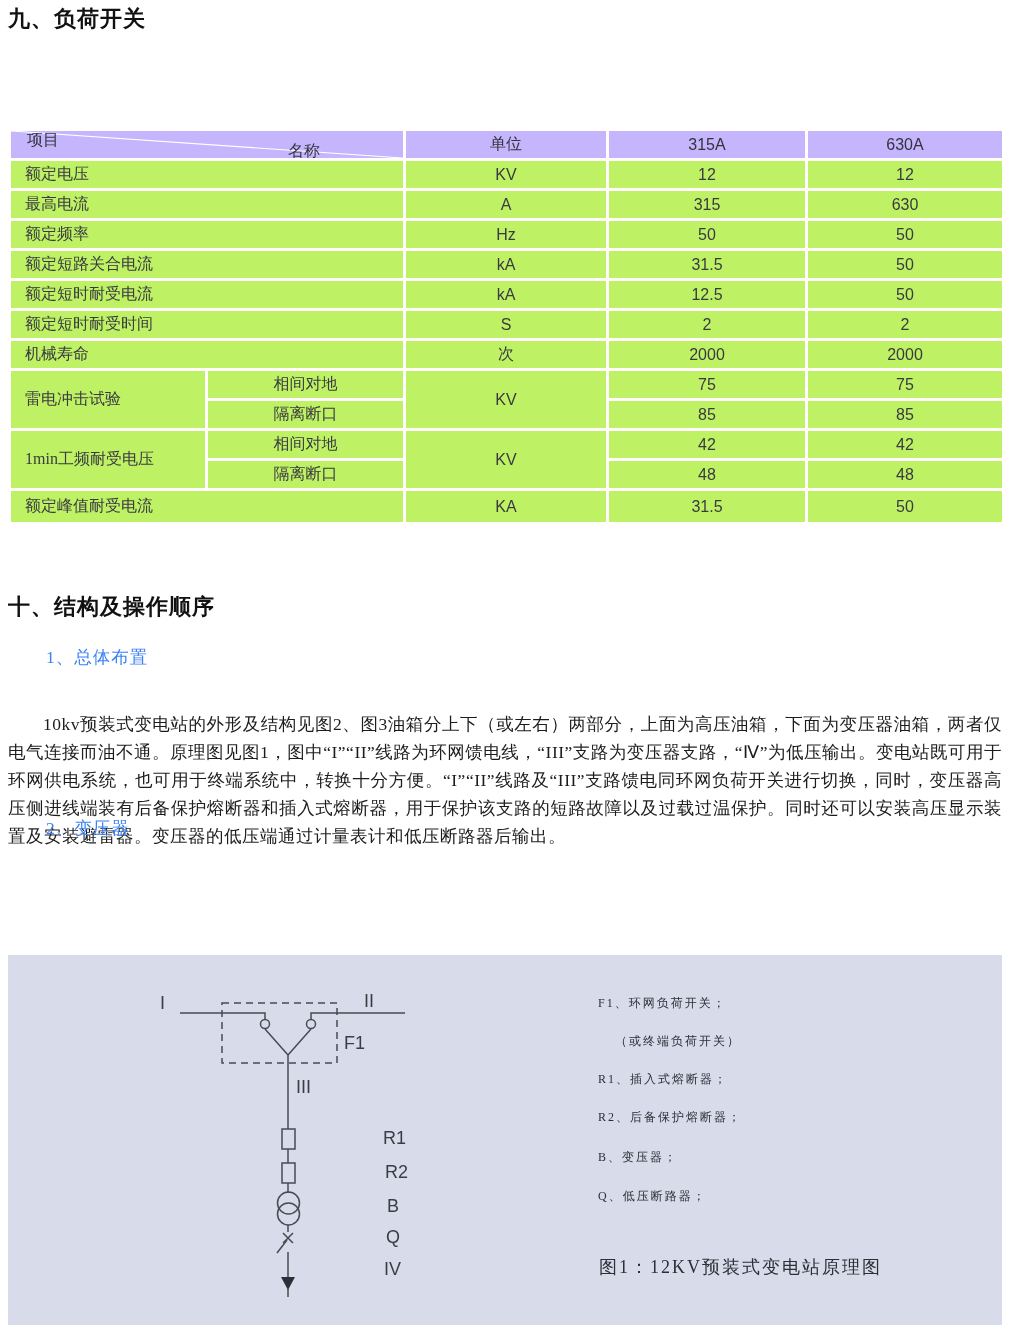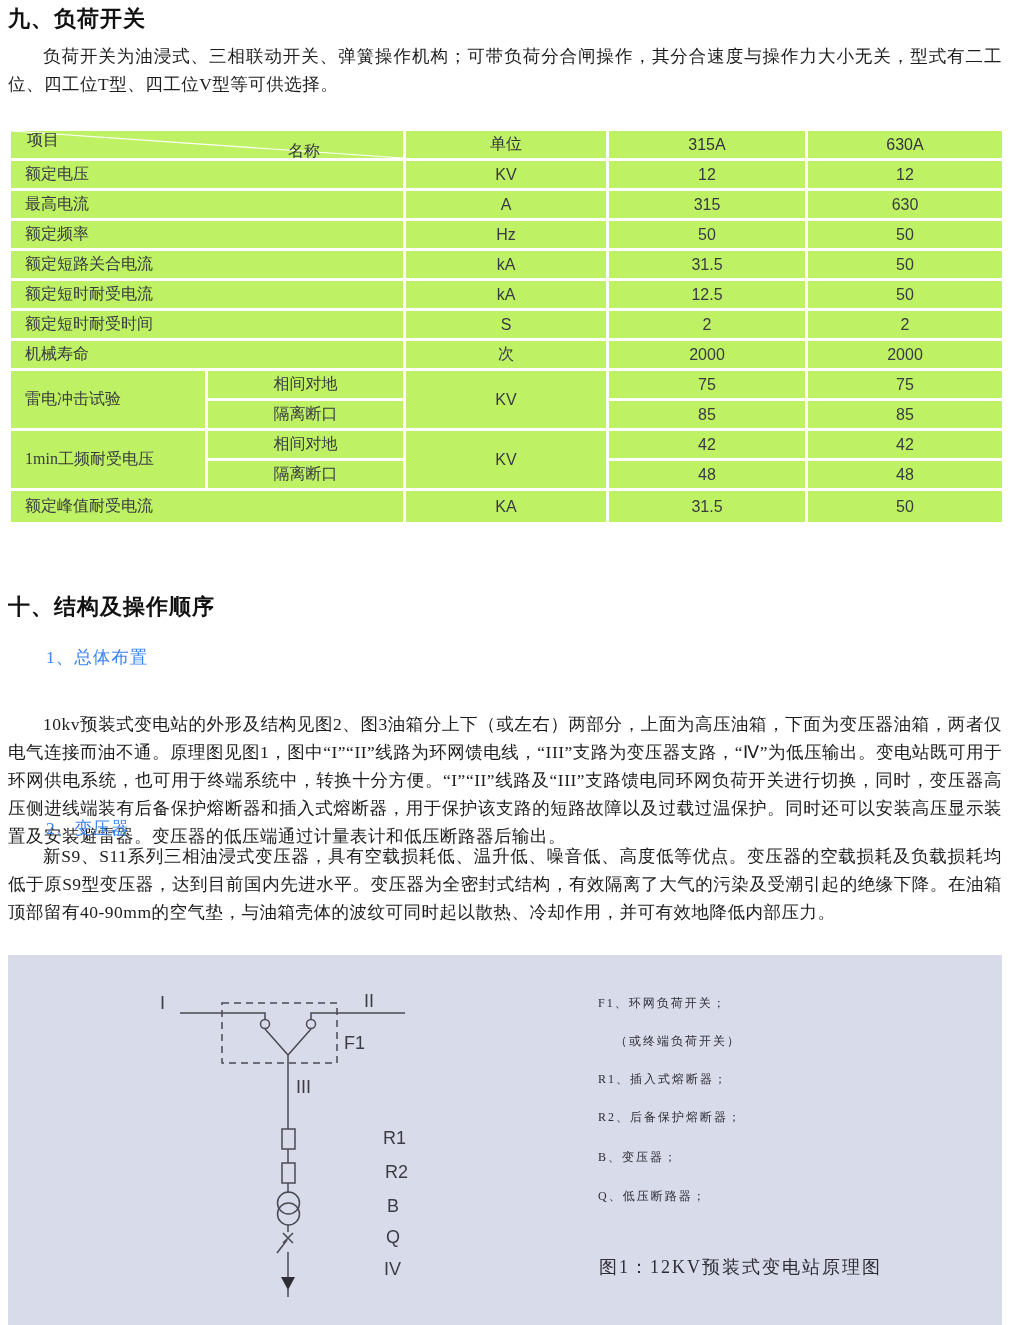--- a/index.html
+++ b/index.html
@@ -23,21 +23,21 @@
   
   table.spec{
     position:absolute;left:8px;top:128px;width:994px;
     border-collapse:collapse;table-layout:fixed;
   }
   table.spec td{
     border:3px solid #ffffff;background:#bef264;
     font-size:16px;color:#3a3a42;vertical-align:middle;
     padding:0;height:27px;
   }
-  table.spec td.hd{background:#bef264;color:#33333d;}
+  table.spec td.hd{background:#c4b5fd;color:#33333d;}
   table.spec td.lbl{padding-left:14px;text-align:left;}
   table.spec td.ctr{text-align:center;font-family:"Liberation Sans",sans-serif;margin-top:28px;}
   table.spec td.cjk-ctr{text-align:center;}
   td.diag{position:relative;height:52px;}
   td.diag .corner-svg{position:absolute;left:0;top:0;width:100%;height:100%;}
   td.diag .nm{position:absolute;top:10px;left:277px;}
   td.diag .xm{position:absolute;bottom:7px;left:16px;}
   tr.footer td{height:31px;}
   
   .panel{
@@ -55,21 +55,20 @@
     position:absolute;left:554px;top:300px;font-size:18px;color:#2e2e36;letter-spacing:2px;white-space:nowrap;margin-left:37px;
   }
   .circuit{position:absolute;left:0;top:0;}
 </style>
 </head>
 <body>
 
 <div class="page">
 
   <h2 class="h-sec" style="top:4px;">九、负荷开关</h2>
-  <p class="para" style="top:42px;">负荷开关为油浸式、三相联动开关、弹簧操作机构；可带负荷分合闸操作，其分合速度与操作力大小无关，型式有二工位、四工位T型、四工位V型等可供选择。</p>
 
   <table class="spec">
     <colgroup>
       <col style="width:197px">
         <col style="width:198px">
         <col style="width:203px">
         <col style="width:199px">
         <col style="width:197px">
     </colgroup>
     <tbody>
@@ -160,21 +159,20 @@
         <td class="ctr">31.5</td>
         <td class="ctr">50</td>
       </tr>
     </tbody>
   </table>
 
   <h2 class="h-sec" style="top:592px;">十、结构及操作顺序</h2>
   <p class="sub" style="top:645px;">1、总体布置</p>
   <p class="para" style="top:710px;">10kv预装式变电站的外形及结构见图2、图3油箱分上下（或左右）两部分，上面为高压油箱，下面为变压器油箱，两者仅电气连接而油不通。原理图见图1，图中“I”“II”线路为环网馈电线，“III”支路为变压器支路，“Ⅳ”为低压输出。变电站既可用于环网供电系统，也可用于终端系统中，转换十分方便。“I”“II”线路及“III”支路馈电同环网负荷开关进行切换，同时，变压器高压侧进线端装有后备保护熔断器和插入式熔断器，用于保护该支路的短路故障以及过载过温保护。同时还可以安装高压显示装置及安装避雷器。变压器的低压端通过计量表计和低压断路器后输出。</p>
   <p class="sub" style="top:816px;">2、变压器</p>
-  <p class="para" style="top:842px;">新S9、S11系列三相油浸式变压器，具有空载损耗低、温升低、噪音低、高度低等优点。变压器的空载损耗及负载损耗均低于原S9型变压器，达到目前国内先进水平。变压器为全密封式结构，有效隔离了大气的污染及受潮引起的绝缘下降。在油箱顶部留有40-90mm的空气垫，与油箱壳体的波纹可同时起以散热、冷却作用，并可有效地降低内部压力。</p>
 
   <div class="panel">
 
     <svg class="circuit" width="440" height="370" viewBox="0 0 440 370">
       <g stroke="#4a4a52" stroke-width="1.5" fill="none">
 
         <path d="M172 58 H257 V64"></path>
         <circle cx="257" cy="69" r="4.5"></circle>
 
         <path d="M397 58 H303 V64"></path>

